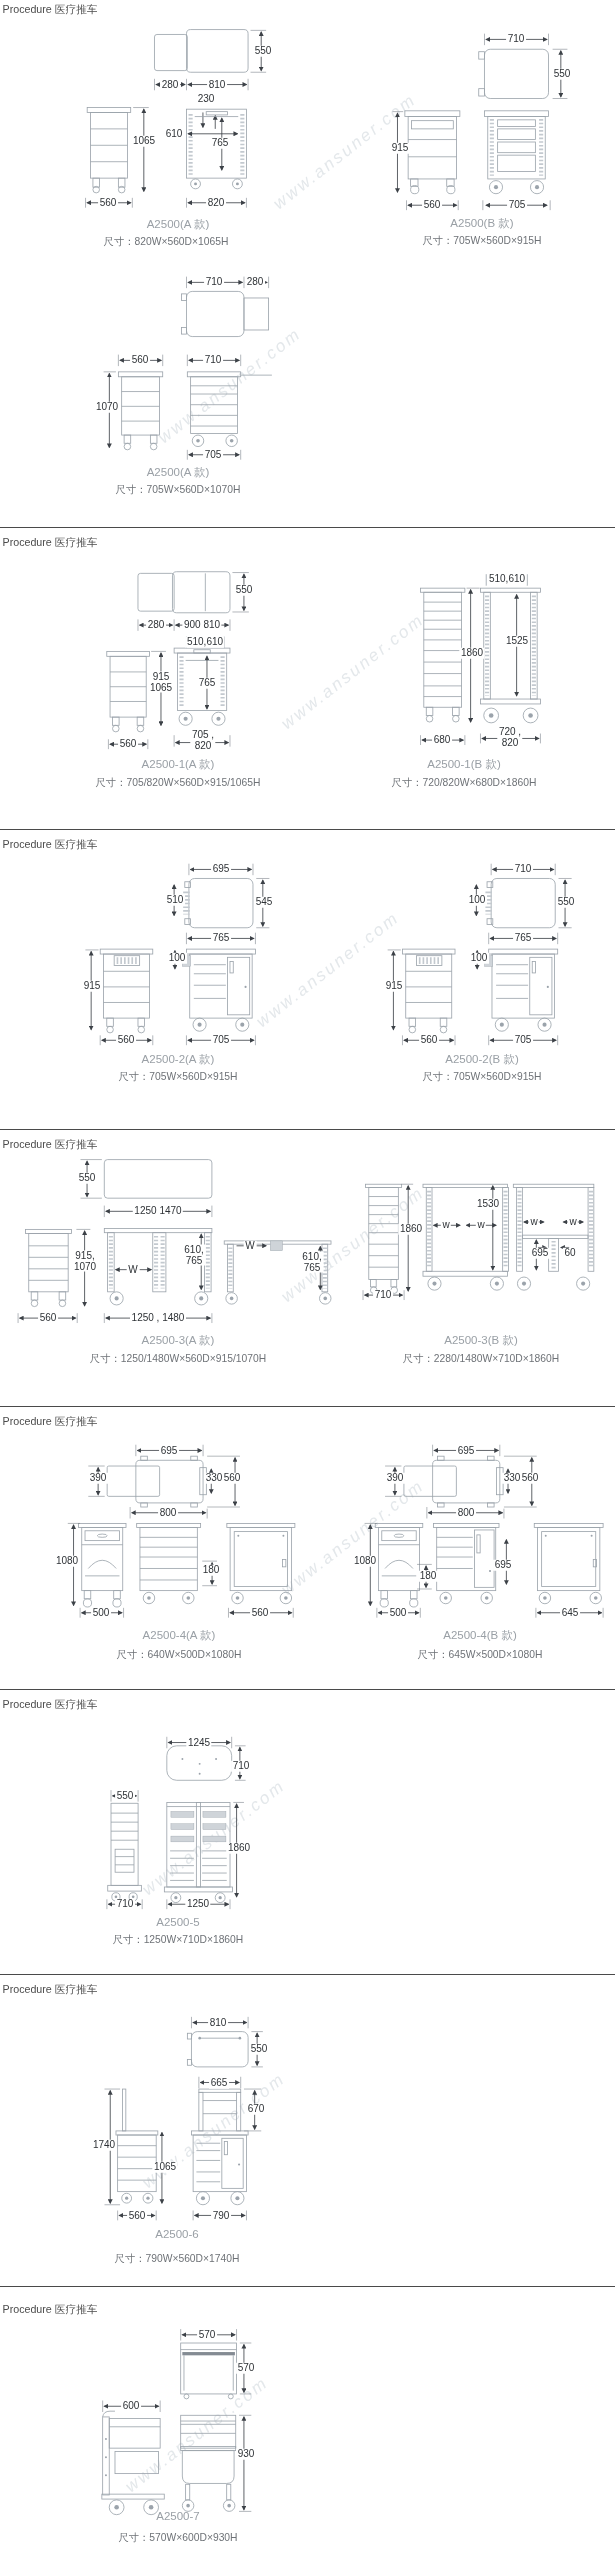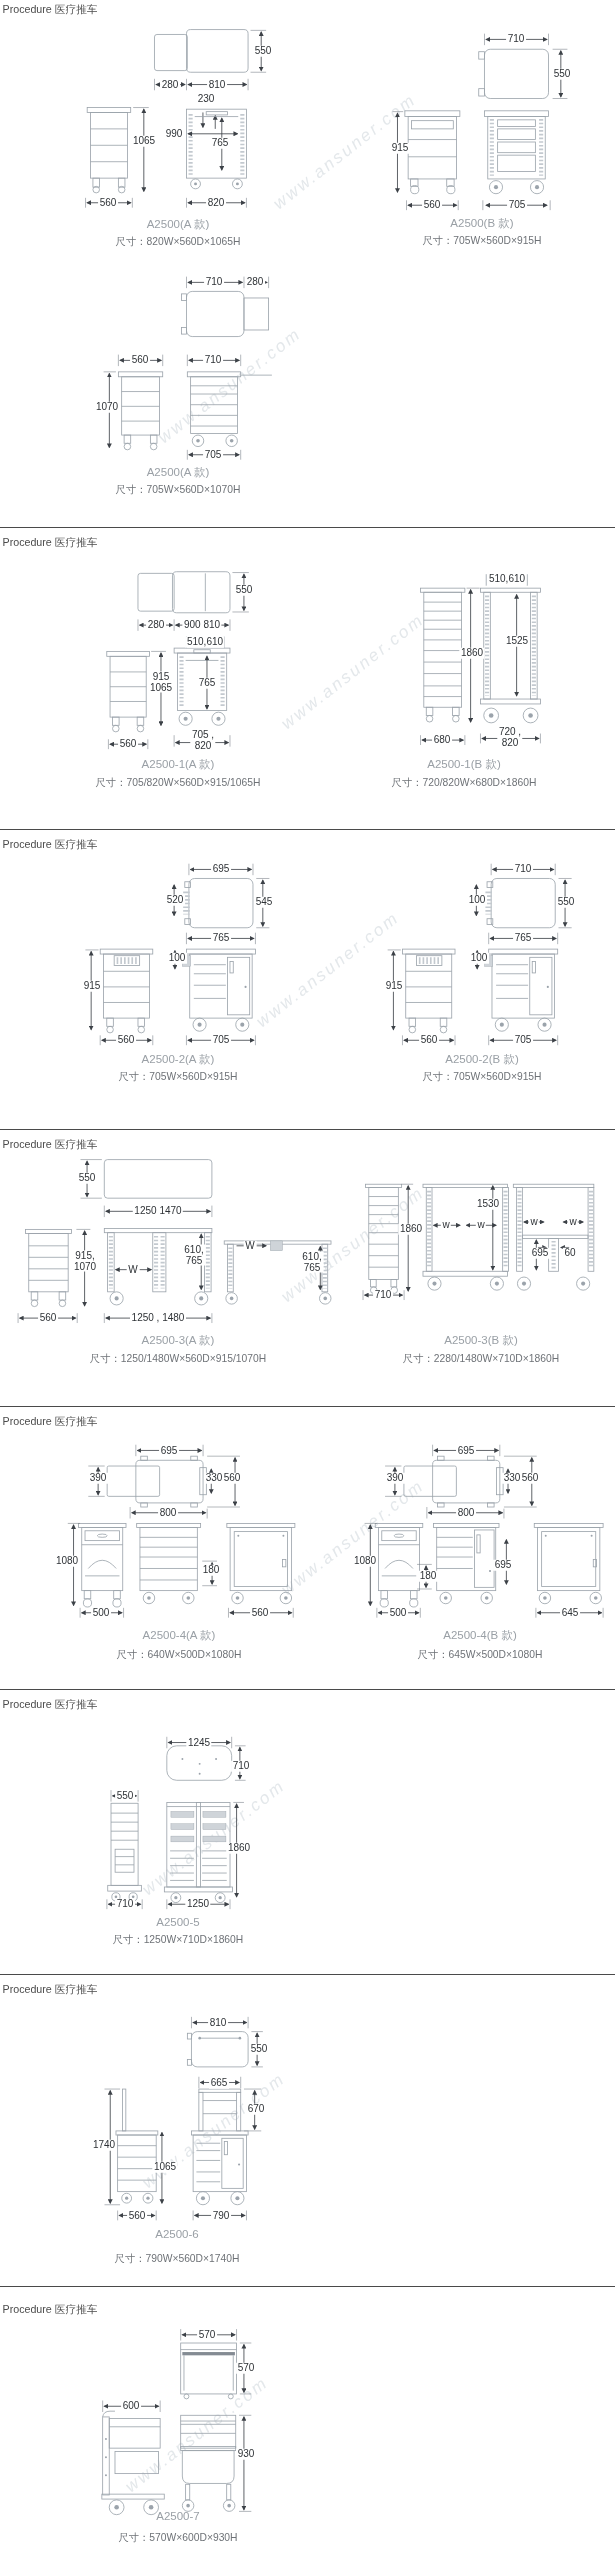--- a/index.html
+++ b/index.html
@@ -167,26 +167,26 @@
     <line class="d" x1="230" y1="439" x2="291" y2="439" marker-start="url(#ar)" marker-end="url(#ar)"></line>
     <line class="t" x1="228" y1="548" x2="228" y2="560"></line>
         <line class="t" x1="293" y1="548" x2="293" y2="560"></line>
     <line class="d" x1="230" y1="554" x2="291" y2="554" marker-start="url(#ar)" marker-end="url(#ar)"></line>
   </svg>
   <span class="dim" style="left:263px;top:51px">550</span>
   <span class="dim" style="left:170px;top:85px">280</span>
   <span class="dim" style="left:217px;top:85px">810</span>
   <span class="dim" style="left:206px;top:99px">230</span>
   <span class="dim" style="left:144px;top:141px">1065</span>
-  <span class="dim" style="left:174px;top:134px">990</span>
+  <span class="dim" style="left:174px;top:134px">610</span>
   <span class="dim" style="left:220px;top:143px">765</span>
   <span class="dim" style="left:108px;top:203px">560</span>
   <span class="dim" style="left:216px;top:203px">820</span>
   <div class="cap" style="left:178px;top:224px">A2500(A 款)</div>
-  <div class="size" style="left:178px;top:242px">尺寸：820W×560D×1065H</div>
+  <div class="size" style="left:166px;top:242px">尺寸：820W×560D×1065H</div>
   <span class="dim" style="left:516px;top:39px">710</span>
   <span class="dim" style="left:562px;top:74px">550</span>
   <span class="dim" style="left:400px;top:148px">915</span>
   <span class="dim" style="left:432px;top:205px">560</span>
   <span class="dim" style="left:517px;top:205px">705</span>
   <div class="cap" style="left:482px;top:223px">A2500(B 款)</div>
   <div class="size" style="left:482px;top:241px">尺寸：705W×560D×915H</div>
   <span class="dim" style="left:214px;top:282px">710</span>
   <span class="dim" style="left:255px;top:282px">280</span>
   <span class="dim" style="left:140px;top:360px">560</span>
@@ -403,21 +403,21 @@
     <line class="t" x1="472" y1="146" x2="488" y2="146"></line>
     <line class="d" x1="479" y1="148" x2="479" y2="243" marker-start="url(#ar)" marker-end="url(#ar)"></line>
     <line class="t" x1="490" y1="250" x2="490" y2="262"></line>
         <line class="t" x1="554" y1="250" x2="554" y2="262"></line>
     <line class="d" x1="492" y1="256" x2="552" y2="256" marker-start="url(#ar)" marker-end="url(#ar)"></line>
     <line class="t" x1="595" y1="250" x2="595" y2="262"></line>
         <line class="t" x1="679" y1="250" x2="679" y2="262"></line>
     <line class="d" x1="597" y1="256" x2="677" y2="256" marker-start="url(#ar)" marker-end="url(#ar)"></line>
   </svg>
   <span class="dim" style="left:221px;top:39px">695</span>
-  <span class="dim" style="left:175px;top:70px">520</span>
+  <span class="dim" style="left:175px;top:70px">510</span>
   <span class="dim" style="left:264px;top:72px">545</span>
   <span class="dim" style="left:221px;top:108px">765</span>
   <span class="dim" style="left:177px;top:128px">100</span>
   <span class="dim" style="left:92px;top:156px">915</span>
   <span class="dim" style="left:126px;top:210px">560</span>
   <span class="dim" style="left:221px;top:210px">705</span>
   <div class="cap" style="left:178px;top:229px">A2500-2(A 款)</div>
   <div class="size" style="left:178px;top:247px">尺寸：705W×560D×915H</div>
   <span class="dim" style="left:523px;top:39px">710</span>
   <span class="dim" style="left:477px;top:70px">100</span>

